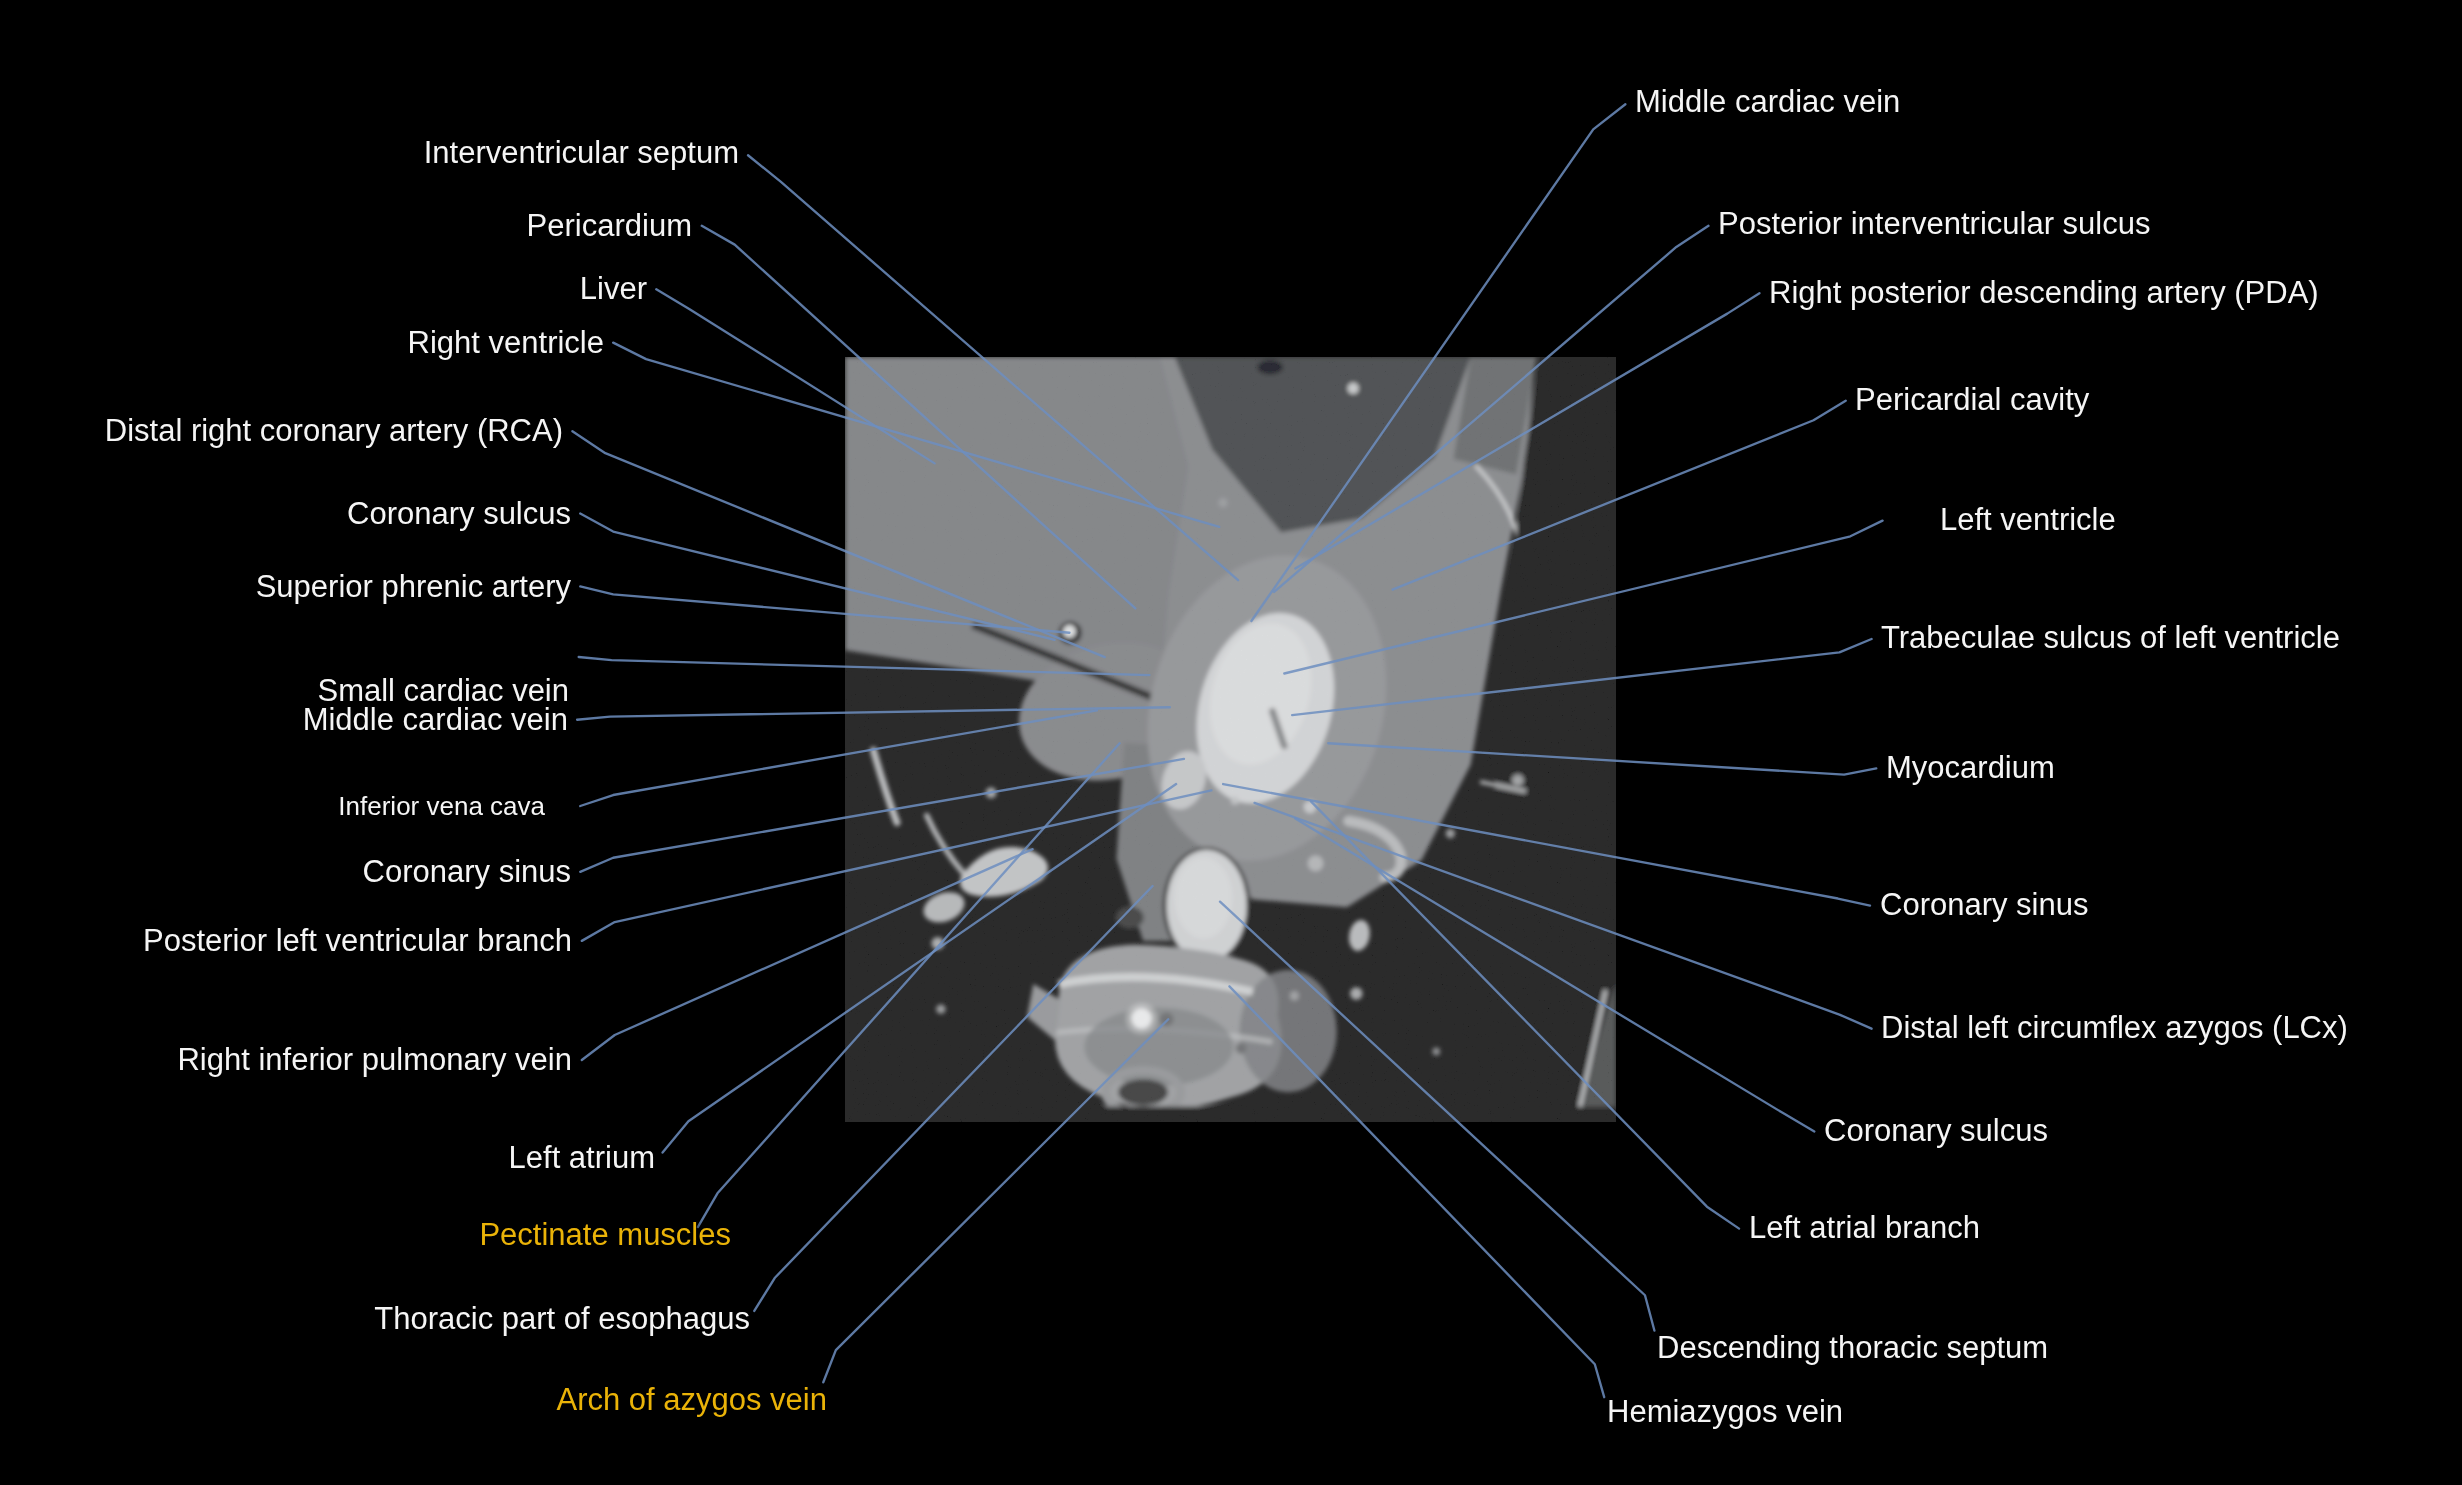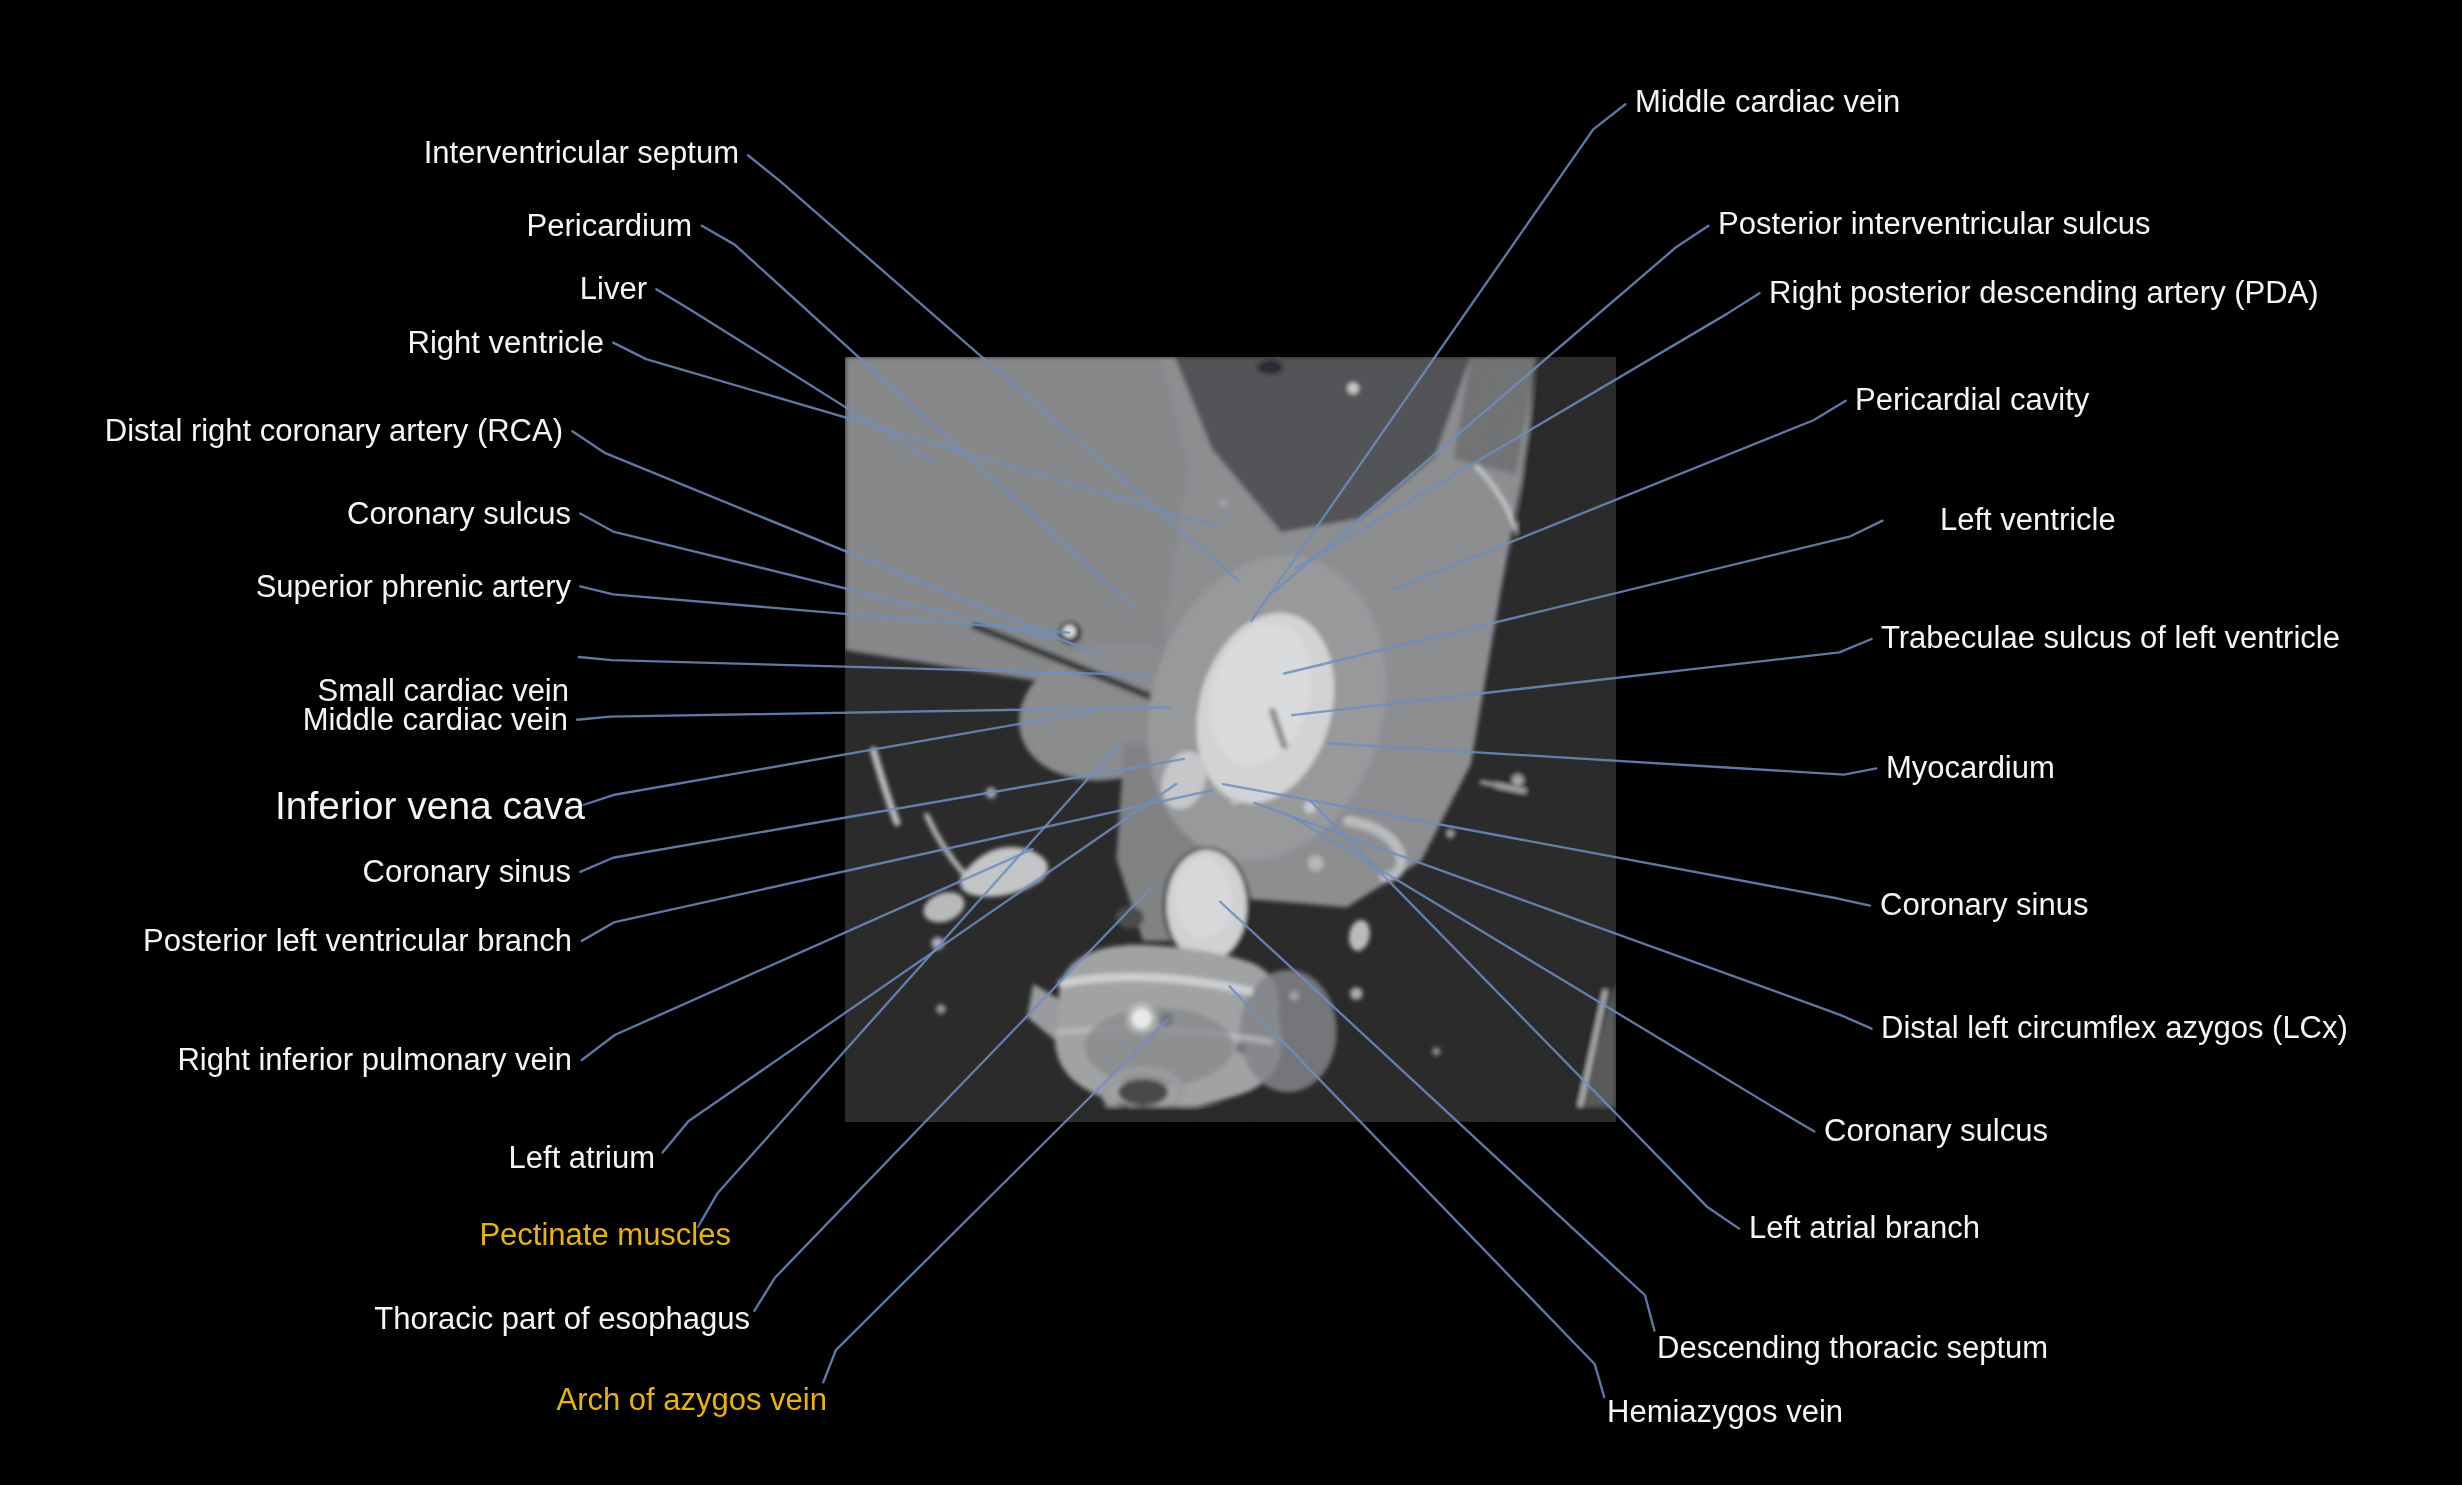--- a/index.html
+++ b/index.html
@@ -163,21 +163,21 @@
   <div id="labels-layer">
       <div class="anat-label left" style="left: 739px; top: 153px; color: rgb(245, 245, 245); font-size: 31px;">Interventricular septum</div>
       <div class="anat-label left" style="left: 692px; top: 226px; color: rgb(245, 245, 245); font-size: 31px;">Pericardium</div>
       <div class="anat-label left" style="left: 647px; top: 289px; color: rgb(245, 245, 245); font-size: 31px;">Liver</div>
       <div class="anat-label left" style="left: 604px; top: 343px; color: rgb(245, 245, 245); font-size: 31px;">Right ventricle</div>
       <div class="anat-label left" style="left: 563px; top: 431px; color: rgb(245, 245, 245); font-size: 31px; text-align: right;">Distal right coronary artery (RCA)</div>
       <div class="anat-label left" style="left: 571px; top: 514px; color: rgb(245, 245, 245); font-size: 31px;">Coronary sulcus</div>
       <div class="anat-label left" style="left: 571px; top: 587px; color: rgb(245, 245, 245); font-size: 31px;">Superior phrenic artery</div>
       <div class="anat-label left" style="left: 569px; top: 657px; color: rgb(245, 245, 245); font-size: 31px; margin-top: 34px;">Small cardiac vein</div>
       <div class="anat-label left" style="left: 568px; top: 720px; color: rgb(245, 245, 245); font-size: 31px;">Middle cardiac vein</div>
-      <div class="anat-label left" style="left: 585px; top: 806px; color: rgb(245, 245, 245); font-size: 39px;">Inferior vena cava</div>
+      <div class="anat-label left" style="left: 545px; top: 806px; color: rgb(245, 245, 245); font-size: 26px;">Inferior vena cava</div>
       <div class="anat-label left" style="left: 571px; top: 872px; color: rgb(245, 245, 245); font-size: 31px;">Coronary sinus</div>
       <div class="anat-label left" style="left: 572px; top: 941px; color: rgb(245, 245, 245); font-size: 31px;">Posterior left ventricular branch</div>
       <div class="anat-label left" style="left: 572px; top: 1060px; color: rgb(245, 245, 245); font-size: 31px;">Right inferior pulmonary vein</div>
       <div class="anat-label left" style="left: 655px; top: 1158px; color: rgb(245, 245, 245); font-size: 31px;">Left atrium</div>
       <div class="anat-label left" style="left: 691px; top: 1235px; color: #eab308; font-size: 31px; margin-left: 40px;">Pectinate muscles</div>
       <div class="anat-label left" style="left: 750px; top: 1319px; color: rgb(245, 245, 245); font-size: 31px;">Thoracic part of esophagus</div>
       <div class="anat-label left" style="left: 827px; top: 1400px; color: #eab308; font-size: 31px;">Arch of azygos vein</div>
       <div class="anat-label right" style="left: 1635px; top: 102px; color: rgb(245, 245, 245); font-size: 31px;">Middle cardiac vein</div>
       <div class="anat-label right" style="left: 1718px; top: 224px; color: rgb(245, 245, 245); font-size: 31px;">Posterior interventricular sulcus</div>
       <div class="anat-label right" style="left: 1769px; top: 293px; color: rgb(245, 245, 245); font-size: 31px;">Right posterior descending artery (PDA)</div>

